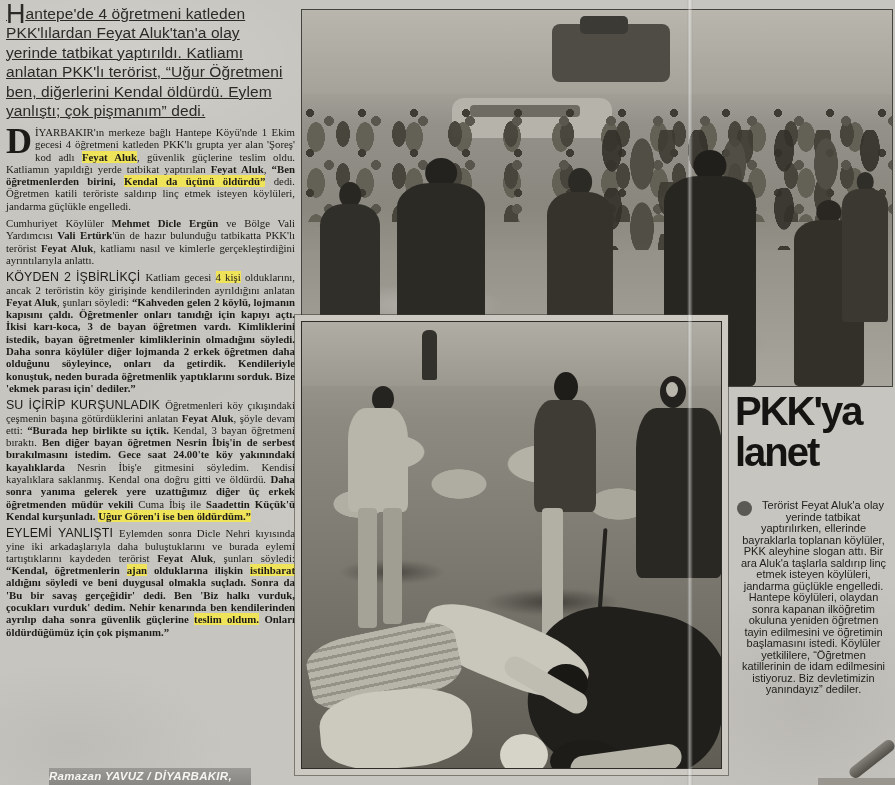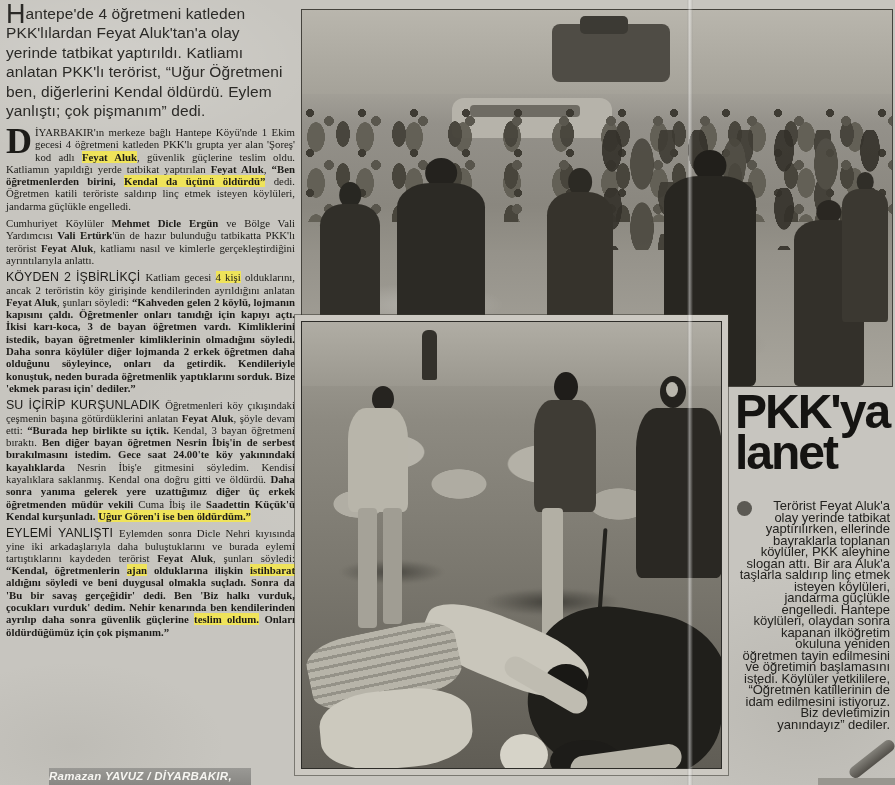--- a/index.html
+++ b/index.html
@@ -14,21 +14,21 @@
     background:
       radial-gradient(ellipse 300px 140px at 12% 8%, rgba(255,255,255,.18), transparent 70%),
       radial-gradient(ellipse 260px 200px at 90% 90%, rgba(90,88,80,.12), transparent 70%),
       radial-gradient(ellipse 400px 240px at 40% 60%, rgba(255,255,255,.08), transparent 70%),
       radial-gradient(ellipse 220px 120px at 8% 95%, rgba(110,108,100,.10), transparent 70%);
   }
 
   
   .intro{
     position:absolute;left:6px;top:4px;width:288px;z-index:2;
-    font-size:15.5px;line-height:19.4px;color:#2b2a27;letter-spacing:.1px;
+    font-size:15.5px;line-height:19.4px;color:#2b2a27;letter-spacing:.1px;text-decoration:underline;
   }
   .intro .cap{font-size:27px;line-height:0;vertical-align:-4px;letter-spacing:0;}
 
   .body-col{
     position:absolute;left:6px;top:126px;width:289px;z-index:2;
     font-family:"Liberation Serif", serif;
     font-size:10.8px;line-height:12.3px;text-align:justify;color:#1c1b18;
   }
   .body-col p{margin:0 0 5px 0;}
   .cap-d{float:left;font-size:36px;line-height:29px;font-weight:bold;margin:1px 3px 0 0;}
@@ -40,25 +40,25 @@
   .byline-bar{
     position:absolute;left:49px;top:768px;width:202px;height:17px;z-index:3;
     background:linear-gradient(#9a9995,#888783);
     color:#f6f5f1;text-align:left;
     font:italic bold 11.5px/17px "Liberation Sans", sans-serif;letter-spacing:.3px;
   }
 
   
   .sidebar-headline{
     position:absolute;left:735px;top:391px;width:158px;z-index:2;
-    font-weight:bold;font-size:48px;line-height:41px;letter-spacing:-2px;color:#151412;
+    font-weight:bold;font-size:40px;line-height:41px;letter-spacing:-2px;color:#151412;
   }
   .sidebar-body{
     position:absolute;left:737px;top:500px;width:153px;z-index:2;
-    font-size:13px;line-height:11.5px;color:#23221f;text-align:right;
+    font-size:11px;line-height:11.5px;color:#23221f;text-align:center;
   }
   .bullet{float:left;width:15px;height:15px;border-radius:50%;background:#5b5953;margin:1px 4px 0 0;}
 
   
   .photo-top{
     position:absolute;left:301px;top:9px;width:590px;height:376px;z-index:1;
     border:1px solid #45433d;overflow:hidden;
     background:linear-gradient(#b6b3aa 0%, #aaa79e 18%, #94918a 30%, #8a877f 52%, #9d9a91 75%, #a5a29a 100%);
   }
   .tp-field{position:absolute;left:0;top:0;width:100%;height:84px;

